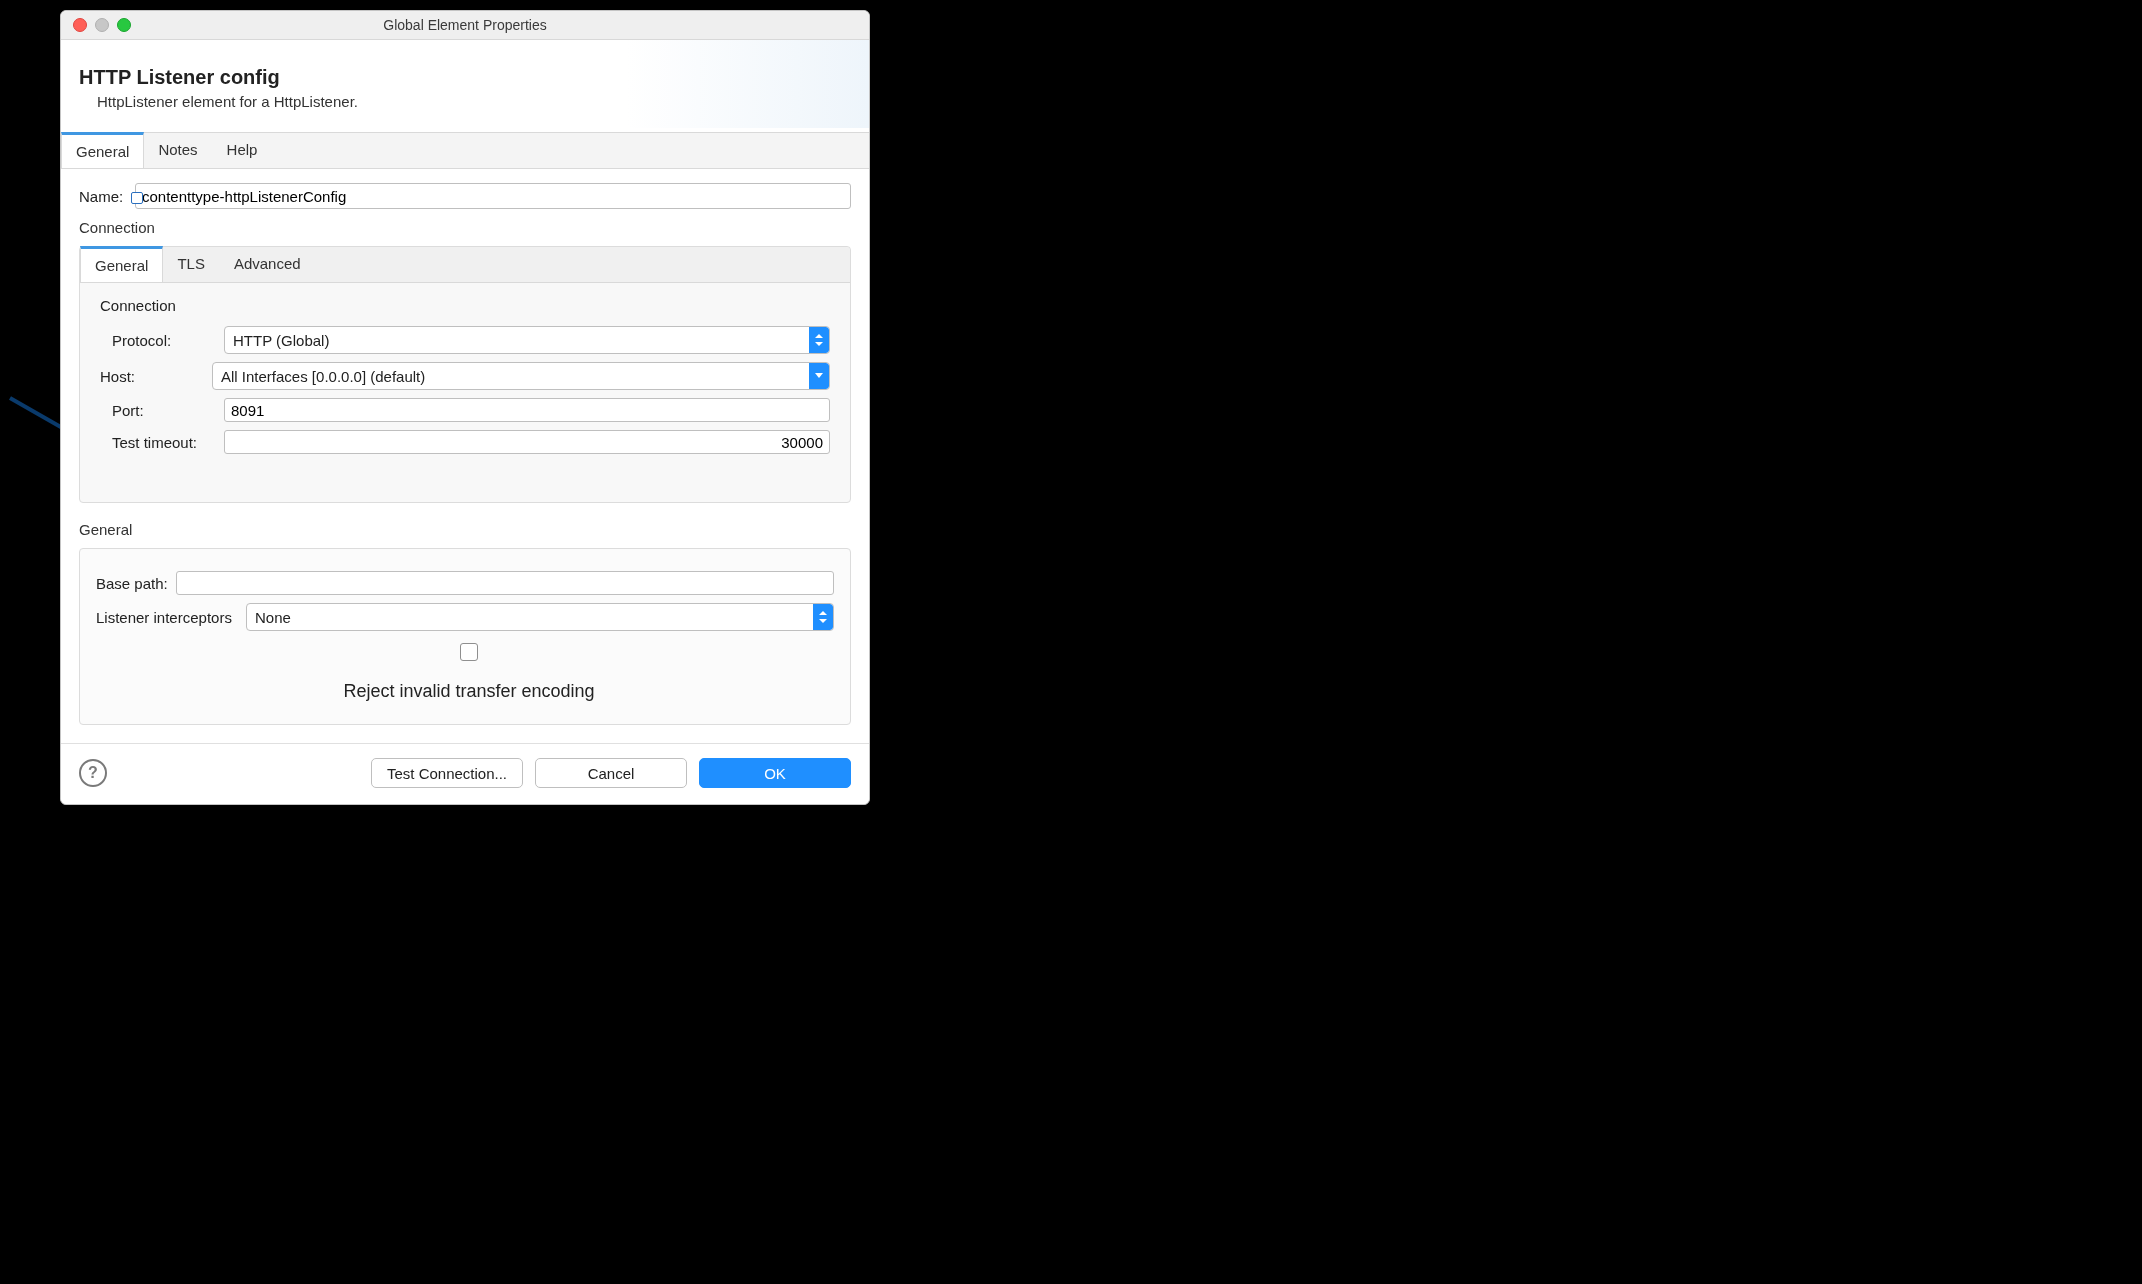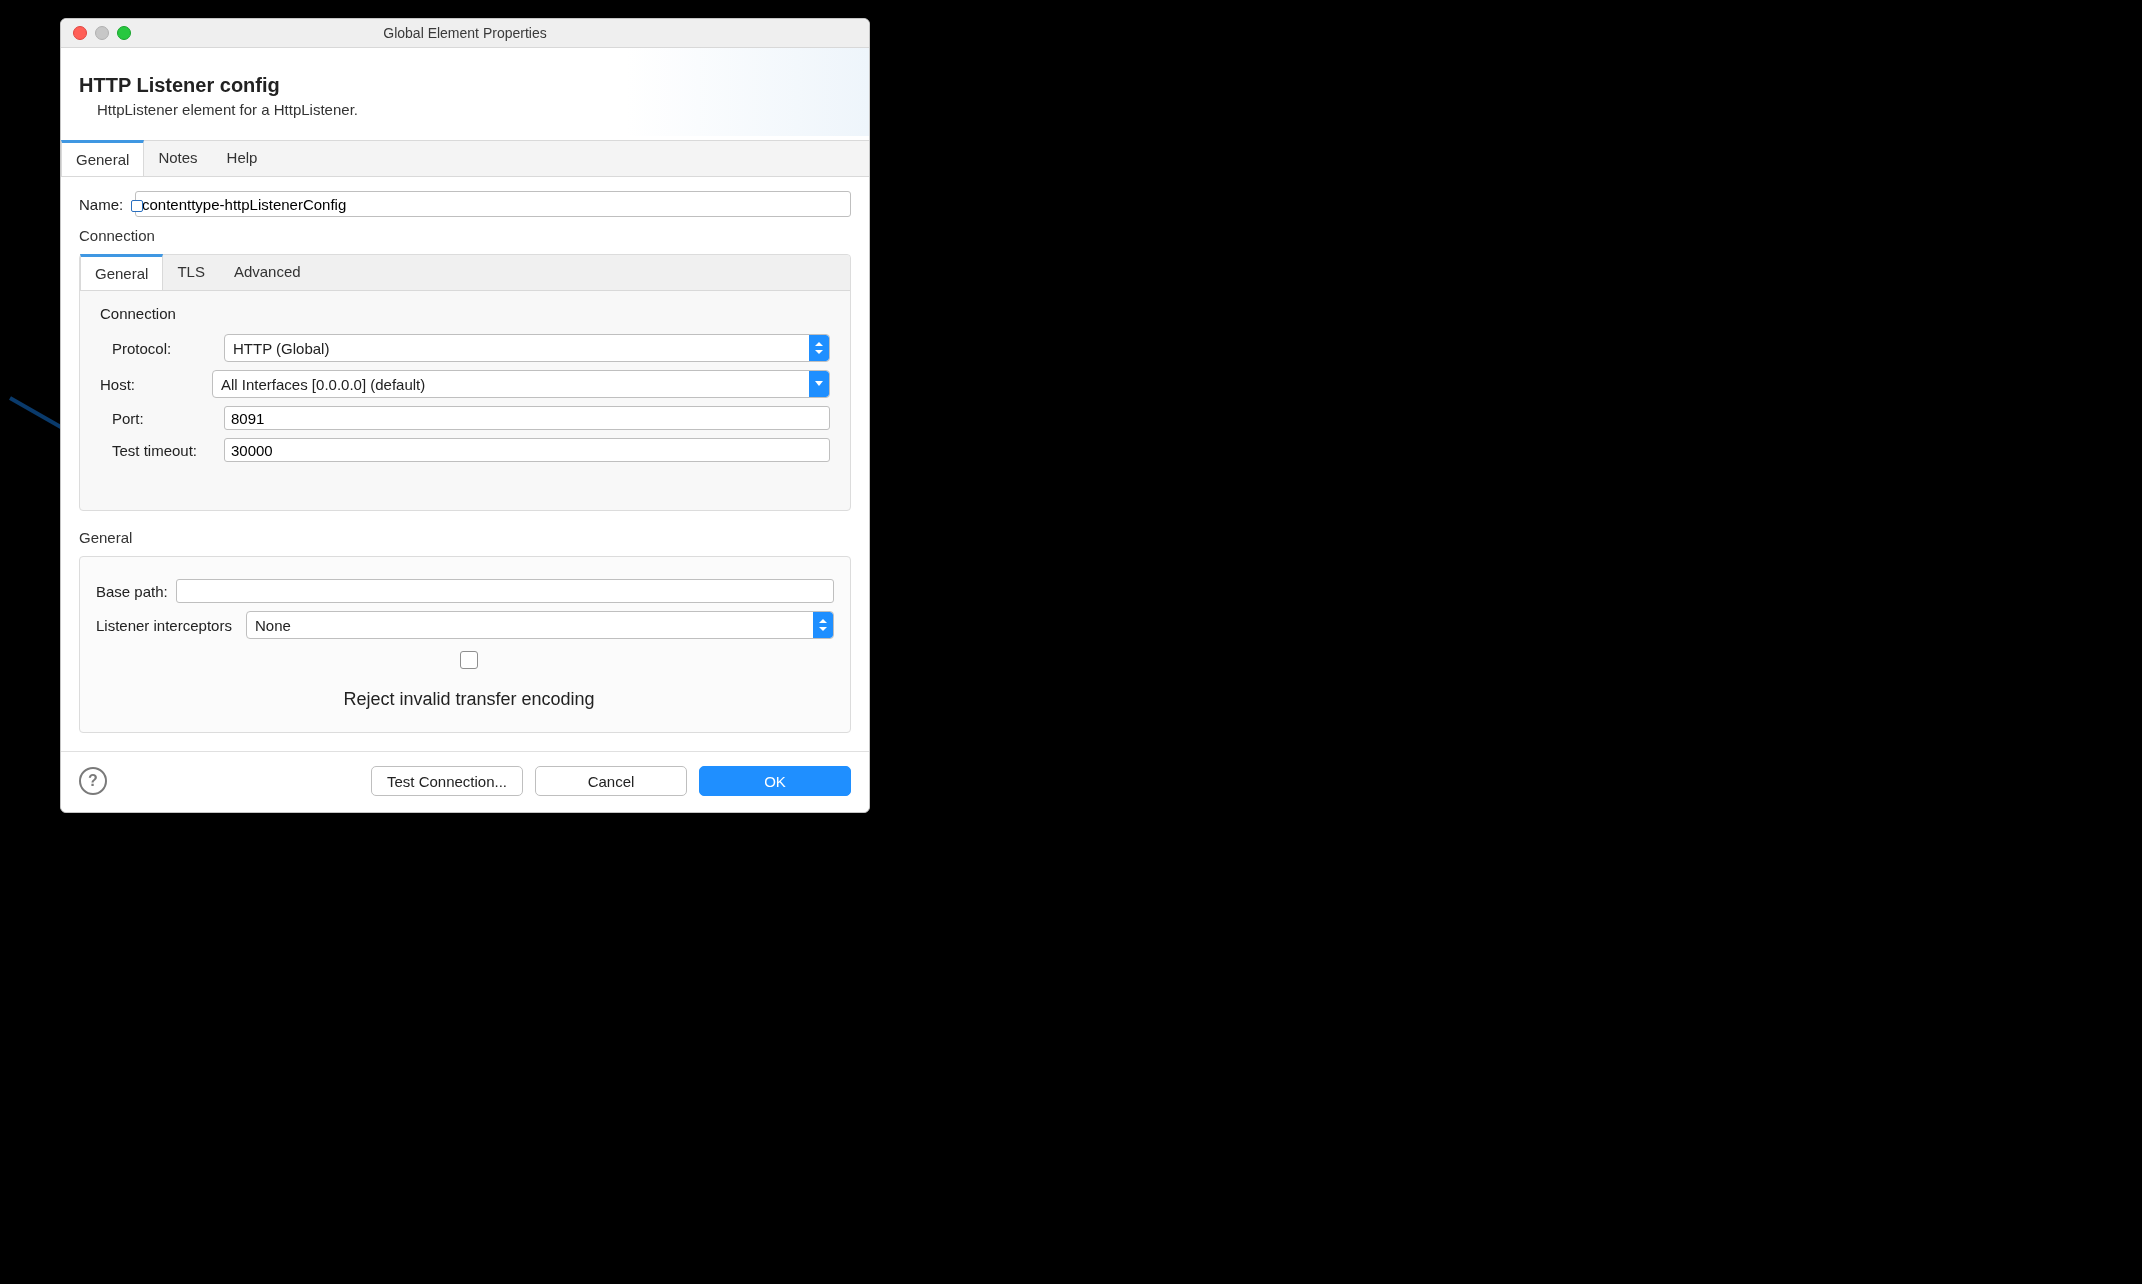--- a/index.html
+++ b/index.html
@@ -9,21 +9,21 @@
     height: 1284px;
     background: #000;
     font-family: -apple-system, "Helvetica Neue", Arial, sans-serif;
     font-size: 18px;
     color: #222;
   }
   
   .window {
     position: absolute;
     left: 60px;
-    top: 18px;
+    top: 10px;
     width: 808px;
     background: #fff;
     border: 1px solid #c4c4c4;
     border-radius: 6px;
     overflow: visible;
   }
   .titlebar {
     height: 28px;
     background: #efefef;
     border-bottom: 1px solid #d8d8d8;
@@ -309,21 +309,21 @@
         <div class="field-row" style="margin-left:12px;">
           <div class="flabel">Port:</div>
           <div class="control">
             <input class="text-input" style="width: 100%; box-sizing: border-box;" value="8091">
           </div>
         </div>
 
         <div class="field-row" style="margin-left:12px;">
           <div class="flabel">Test timeout:</div>
           <div class="control">
-            <input class="text-input" style="width: 100%; box-sizing: border-box;" value="30000">
+            <input class="text-input" style="width: 100%; box-sizing: border-box; text-align: right;" value="30000">
           </div>
         </div>
       </div>
     </div>
 
     <div class="section-title">General</div>
 
     <div class="panel" style="padding:14px 16px 22px 16px;background:#fbfbfb;">
       <div class="inner-general">
         <div class="field-row">

